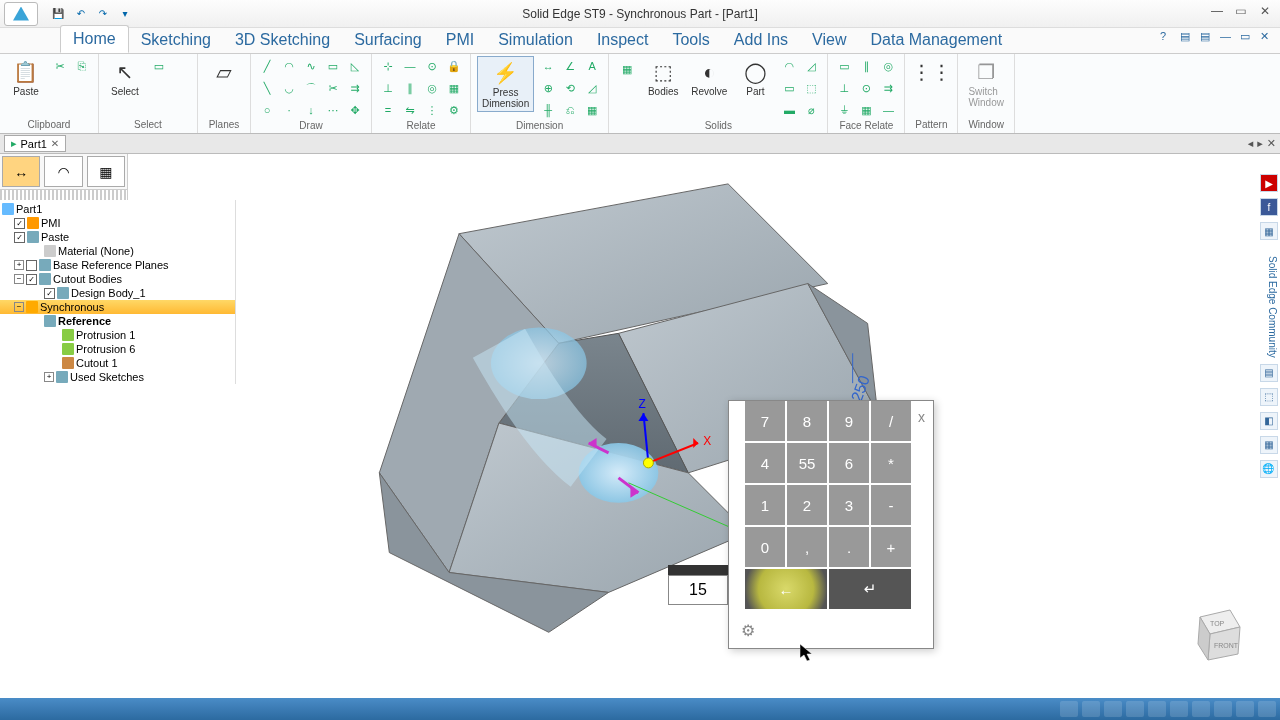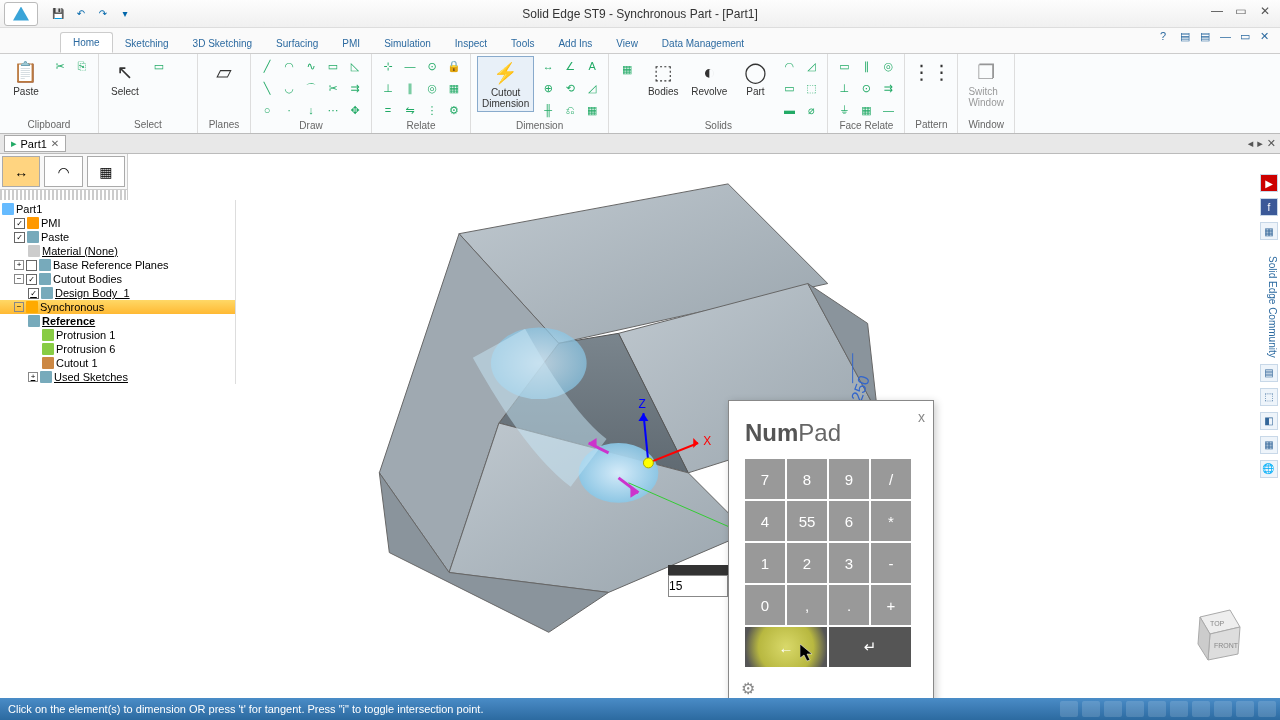--- a/index.html
+++ b/index.html
@@ -11,21 +11,21 @@
 .app-logo { width: 34px; height: 24px; background: #fff; border: 1px solid #bbb; border-radius: 3px; display: flex; align-items: center; justify-content: center; }
 .logo-inner { width: 16px; height: 14px; background: #3aa4d8; clip-path: polygon(0 100%, 50% 0, 100% 100%); }
 .qat { display: flex; gap: 4px; margin-left: 6px; }
 .qat-btn { width: 18px; height: 18px; display: flex; align-items: center; justify-content: center; font-size: 10px; color: #0066aa; }
 .title-text { position: absolute; left: 50%; transform: translateX(-50%); font-size: 12px; color: #333; }
 .window-ctrl { position: absolute; right: 4px; top: 2px; display: flex; gap: 2px; }
 .window-ctrl div { width: 22px; height: 18px; display: flex; align-items: center; justify-content: center; font-size: 12px; color: #555; cursor: pointer; }
 
 
 .ribbon-tabs { height: 26px; background: #fafafa; border-bottom: 1px solid #ccc; display: flex; align-items: flex-end; padding-left: 60px; position: relative; }
-.tab { padding: 4px 12px; font-size: 10px; color: #2c6aa0; cursor: pointer; }
+.tab { padding: 4px 12px; font-size: 16px; color: #2c6aa0; cursor: pointer; }
 .tab.active { background: #fff; border: 1px solid #ccc; border-bottom: 1px solid #fff; border-radius: 3px 3px 0 0; color: #2c6aa0; }
 .ribbon-right { position: absolute; right: 4px; top: 2px; display: flex; gap: 4px; }
 .ribbon-right span { width: 16px; height: 16px; font-size: 11px; color: #2c6aa0; }
 
 
 .ribbon { height: 80px; background: #fafcfd; border-bottom: 1px solid #bbb; display: flex; }
 .group { border-right: 1px solid #ddd; padding: 2px 6px; display: flex; flex-direction: column; justify-content: space-between; height: 100%; }
 .group-label { font-size: 10px; color: #666; text-align: center; padding-bottom: 1px; }
 .group-body { display: flex; gap: 4px; align-items: flex-start; flex: 1; }
 .big-btn { display: flex; flex-direction: column; align-items: center; font-size: 10px; color: #333; padding: 2px 4px; cursor: pointer; }
@@ -46,22 +46,22 @@
 .main { display: flex; height: 558px; }
 .tool-pal { width: 128px; border-right: 1px solid #ccc; background: #f8f8f8; }
 .tool-row { height: 36px; border-bottom: 1px solid #ccc; display: flex; }
 .tool-row .tb { flex: 1; border: 1px solid #aaa; margin: 2px; background: #fff; display: flex; align-items: center; justify-content: center; font-size: 14px; }
 .tool-row .tb.active { background: #ffd480; }
 
 
 .tree { width: 130px; background: #fff; font-size: 11px; padding-top: 2px; border-right: 1px solid #ddd; overflow: visible; position: relative; }
 .tree-node { display: flex; align-items: center; gap: 2px; padding: 1px 2px; white-space: nowrap; }
 .tree-indent-1 { padding-left: 14px; }
-.tree-indent-2 { padding-left: 28px; text-decoration: underline; }
-.tree-indent-3 { padding-left: 42px; }
+.tree-indent-2 { padding-left: 44px; }
+.tree-indent-3 { padding-left: 62px; }
 .expander { width: 10px; height: 10px; border: 1px solid #888; font-size: 8px; line-height: 8px; text-align: center; cursor: pointer; }
 .check { width: 11px; height: 11px; border: 1px solid #666; font-size: 8px; line-height: 9px; text-align: center; }
 .node-icon { width: 12px; height: 12px; background: #7ab; border-radius: 1px; }
 .sync-node { background: linear-gradient(#ffd866,#ffb933); padding-right: 40px; }
 
 
 .viewport { flex: 1; background: #fff; position: relative; overflow: hidden; }
 .viewport svg { width: 100%; height: 100%; }
 .side-toolbar { position: absolute; right: 2px; top: 20px; display: flex; flex-direction: column; gap: 6px; }
 .side-toolbar div { width: 18px; height: 18px; background: #eef4fa; border: 1px solid #c8d8e8; font-size: 10px; display: flex; align-items: center; justify-content: center; color: #369; }
@@ -75,21 +75,21 @@
 .keypad { display: grid; grid-template-columns: repeat(4, 40px); grid-auto-rows: 40px; gap: 2px; padding: 0 16px 4px 16px; }
 .key { background: #999; color: #fff; font-size: 15px; display: flex; align-items: center; justify-content: center; cursor: pointer; }
 .key.dark { background: #555; }
 .key.wide2 { grid-column: span 2; }
 .key.highlight { background: radial-gradient(circle at center, #d9d96a 0%, #b8b840 60%, #555 90%); }
 .numpad-foot { padding: 8px 12px; color: #888; }
 
 
 .dim-input { position: absolute; left: 668px; top: 565px; width: 60px; }
 .dim-input .handle { height: 10px; background: #333; }
-.dim-input input { width: 100%; height: 22px; font-size: 12px; padding: 0 0; border: 1px solid #888; }
+.dim-input input { width: 100%; height: 30px; font-size: 16px; padding: 0 20px; border: 1px solid #888; }
 
 
 .viewcube { position: absolute; right: 30px; bottom: 40px; width: 70px; height: 70px; }
 
 
 .statusbar { height: 22px; background: linear-gradient(#4a8cc7,#2c6aa0); color: #fff; font-size: 11px; display: flex; align-items: center; padding: 0 8px; position: absolute; bottom: 0; left: 0; right: 0; }
 .status-icons { position: absolute; right: 4px; display: flex; gap: 4px; }
 .status-icons div { width: 18px; height: 16px; background: rgba(255,255,255,0.15); border-radius: 2px; }
 
 .cursor { position: absolute; left: 800px; top: 644px; z-index: 100; pointer-events: none; }
@@ -211,21 +211,21 @@
         <div class="small-btn">⋮</div>
         <div class="small-btn">⚙</div>
       </div>
     </div>
     <div class="group-label">Relate</div>
   </div>
   <div class="group">
     <div class="group-body">
       <div class="big-btn" style="background:#e8f0f8;border:1px solid #8ac;">
           <div class="icon">⚡</div>
-          <span style="white-space:pre-line;text-align:center">Cutout
+          <span style="white-space:pre-line;text-align:center">Press
 Dimension</span>
         </div>
       <div class="small-grid c3" style="grid-template-rows:repeat(3,20px)">
         <div class="small-btn">↔</div>
         <div class="small-btn">∠</div>
         <div class="small-btn">A</div>
         <div class="small-btn">⊕</div>
         <div class="small-btn">⟲</div>
         <div class="small-btn">◿</div>
         <div class="small-btn">╫</div>
@@ -466,21 +466,20 @@
   </div>
 </div>
 
 <div class="dim-input">
   <div class="handle"></div>
   <input type="text" value="15" style="">
 </div>
 
 <div class="numpad">
   <div class="numpad-close">x</div>
-  <div class="numpad-title"><b>Num</b><span style="font-weight:300">Pad</span></div>
   <div class="keypad">
     <div class="key">7</div>
     <div class="key">8</div>
     <div class="key">9</div>
     <div class="key">/</div>
     <div class="key">4</div>
     <div class="key" style="position:relative">55</div>
     <div class="key">6</div>
     <div class="key">*</div>
     <div class="key">1</div>
@@ -495,21 +494,20 @@
     <div class="key dark wide2">↵</div>
   </div>
   <div class="numpad-foot"><span>⚙</span></div>
 </div>
 
 <svg class="cursor" width="20" height="20">
     <polygon points="0,0 0,14 4,11 7,17 10,16 7,10 12,10" fill="#000" stroke="#fff" stroke-width="0.5"></polygon>
   </svg>
 
 <div class="statusbar">
-  <span>Click on the element(s) to dimension OR press 't' for tangent.   Press "i" to toggle intersection point.</span>
   <div class="status-icons">
     <div></div>
     <div></div>
     <div></div>
     <div></div>
     <div></div>
     <div></div>
     <div></div>
     <div></div>
     <div></div>

